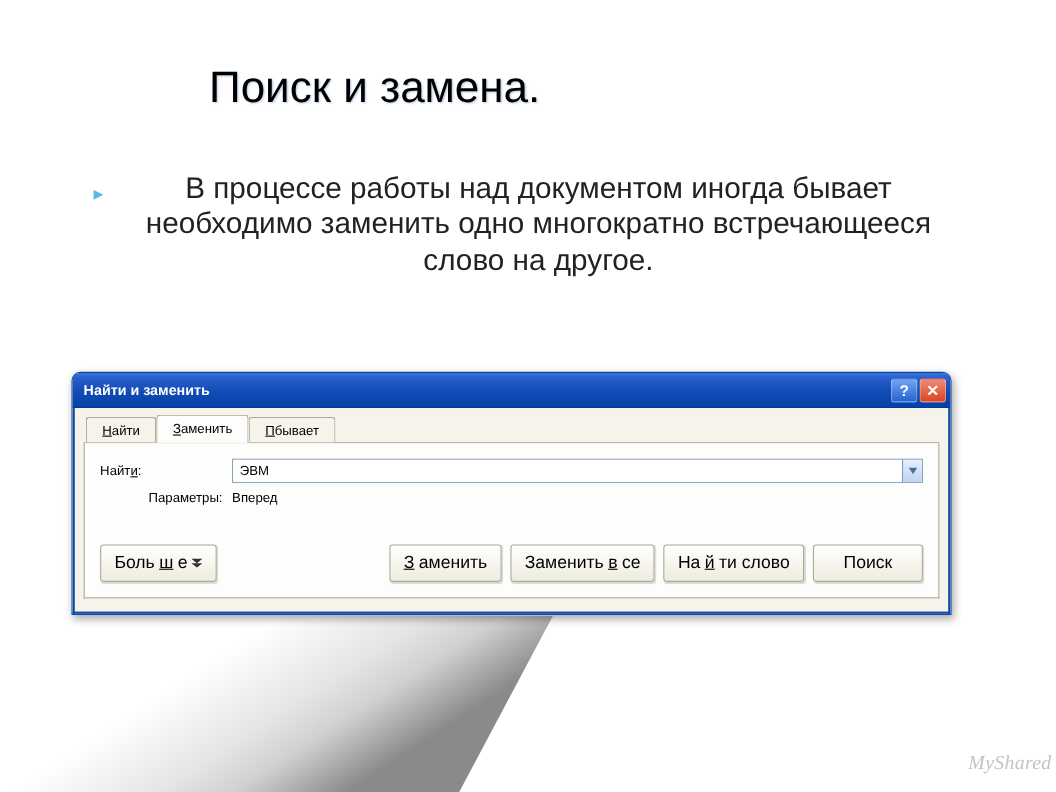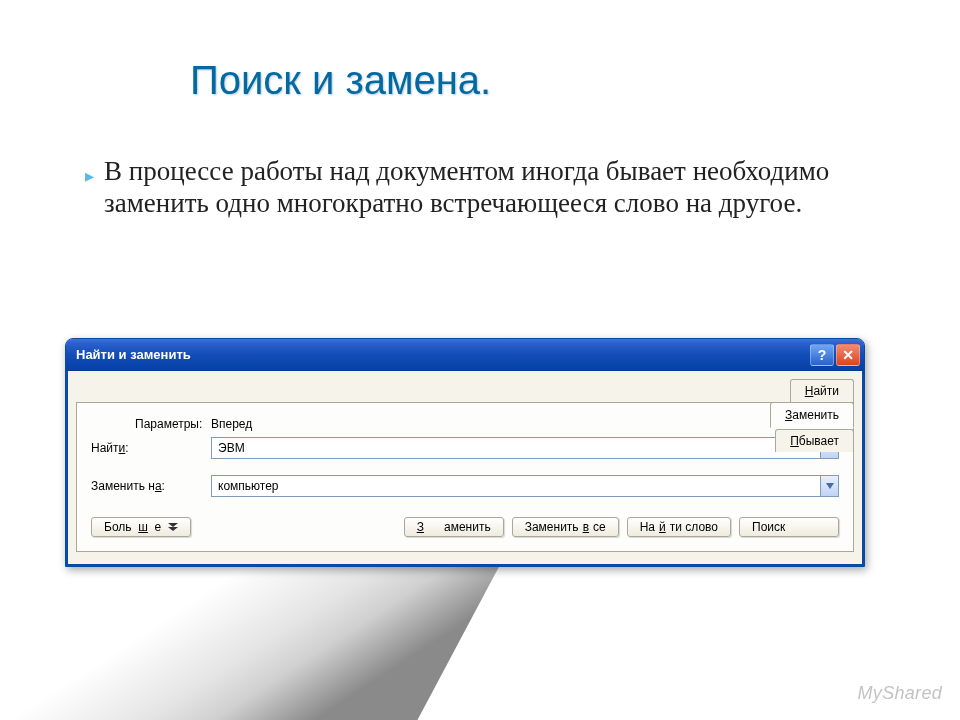--- a/index.html
+++ b/index.html
@@ -15,42 +15,43 @@
       position: relative;
       width: 100%;
       height: 100%;
     }
     .slide-title {
       position: absolute;
       top: 58px;
       left: 190px;
       font-size: 40px;
       font-weight: 400;
-      color: #0369a1;
+      color: #000000;
       text-shadow: 1px 1px 2px rgba(70,120,180,0.4);
     }
     .bullet-wrap {
       position: absolute;
       top: 155px;
       left: 85px;
       right: 85px;
       display: flex;
       align-items: flex-start;
       gap: 10px;
     }
     .bullet-icon {
       margin-top: 10px;
       color: #5cb8e6;
       font-size: 18px;
     }
     .bullet-text {
       font-size: 27px;
       line-height: 1.2;
       color: #222;
-      font-family: Liberation Serif, serif;
+      font-family: Liberation Sans, sans-serif;
+      text-align: center;
     }
     .dialog {
       position: absolute;
       top: 338px;
       left: 65px;
       width: 800px;
       border: 1px solid #0a4aa2;
       border-radius: 8px 8px 0 0;
       box-shadow: 2px 3px 8px rgba(0,0,0,0.35);
       font-family: Tahoma, sans-serif;
@@ -99,21 +100,20 @@
       border-top: none;
       background: #f5f3ea;
       padding: 6px 8px 12px 8px;
     }
     .tabs {
       display: flex;
       align-items: flex-end;
       border-bottom: 1px solid #aca899;
       height: 26px;
       padding-left: 2px;
-      flex-direction: column;
     }
     .tab {
       padding: 4px 14px;
       border: 1px solid #aca899;
       border-bottom: none;
       background: #f5f3ea;
       margin-right: 0px;
       margin-top: 2px;
       border-radius: 3px 3px 0 0;
       font-size: 12px;
@@ -176,51 +176,51 @@
     .param-value { font-size: 12px; }
     .spacer { height: 10px; }
     .button-row {
       display: flex;
       justify-content: flex-start;
       gap: 8px;
       margin-top: 20px;
     }
     .btn {
       min-width: 100px;
-      height: 20px;
+      height: 34px;
       padding: 0 12px;
       border: 1px solid #aca899;
       border-radius: 3px;
       background: linear-gradient(to bottom, #ffffff, #eeecdd);
-      font-size: 12px;
+      font-size: 16px;
       font-family: Tahoma, sans-serif;
       cursor: pointer;
       box-shadow: 1px 1px 1px rgba(0,0,0,0.15);
       display: flex;
       align-items: center;
-      justify-content: space-between;
+      justify-content: center;
       gap: 4px;
     }
     .btn .u { text-decoration: underline; }
     .btn-more svg { width: 10px; height: 10px; }
     .bg-shadow {
       position: absolute;
       left: 0;
       bottom: 0;
       width: 520px;
       height: 160px;
       background: linear-gradient(135deg, rgba(200,200,200,0) 40%, rgba(180,180,180,0.35) 60%, rgba(120,120,120,0.35) 70%, rgba(60,60,60,0.6) 85%);
       transform: skewX(-28deg) translateX(-60px);
       z-index: -1;
     }
     .watermark {
       position: absolute;
       bottom: 16px;
-      right: 18px;
-      font-family: Liberation Sans, sans-serif;
+      right: 4px;
+      font-family: Liberation Serif, serif;
       font-size: 18px;
       font-style: italic;
       color: rgba(120,120,120,0.45);
       letter-spacing: 0.3px;
     }
   </style>
 </head>
 <body>
 <div class="slide">
 
@@ -253,54 +253,41 @@
         </div>
         <div class="tab active">
           <span class="u">З</span><span>аменить</span>
         </div>
         <div class="tab">
           <span class="u">П</span><span>бывает</span>
         </div>
       </div>
 
       <div class="tab-panel">
-        <div class="row">
-          <div class="indent">Параметры:</div>
-          <div class="param-value">Вперед</div>
-        </div>
-
         <div class="row">
           <div class="row-label">
             <span>Найт</span><span class="u">и</span><span>:</span>
           </div>
           <div class="combo">
             <input class="combo-input" value="ЭВМ" style="">
             <div class="combo-btn">
               <svg viewBox="0 0 8 6">
                   <path d="M0 0 L8 0 L4 6 Z" fill="#4a6a9e"></path>
                 </svg>
             </div>
           </div>
         </div>
 
+        <div class="row">
+          <div class="indent">Параметры:</div>
+          <div class="param-value">Вперед</div>
+        </div>
+
         <div class="spacer"></div>
 
-        <div class="row">
-          <div class="row-label">
-            <span>Заменить н</span><span class="u">а</span><span>:</span>
-          </div>
-          <div class="combo">
-            <input class="combo-input" value="компьютер" style="">
-            <div class="combo-btn">
-              <svg viewBox="0 0 8 6">
-                  <path d="M0 0 L8 0 L4 6 Z" fill="#4a6a9e"></path>
-                </svg>
-            </div>
-          </div>
-        </div>
 
         <div class="button-row">
           <button class="btn btn-more">
             <span>Боль</span>
               <span class="u">ш</span>
               <span>е</span>
             <svg viewBox="0 0 10 10">
                 <path d="M0 1 L10 1 L5 5 Z M0 5 L10 5 L5 9 Z" fill="#333"></path>
               </svg>
           </button>

